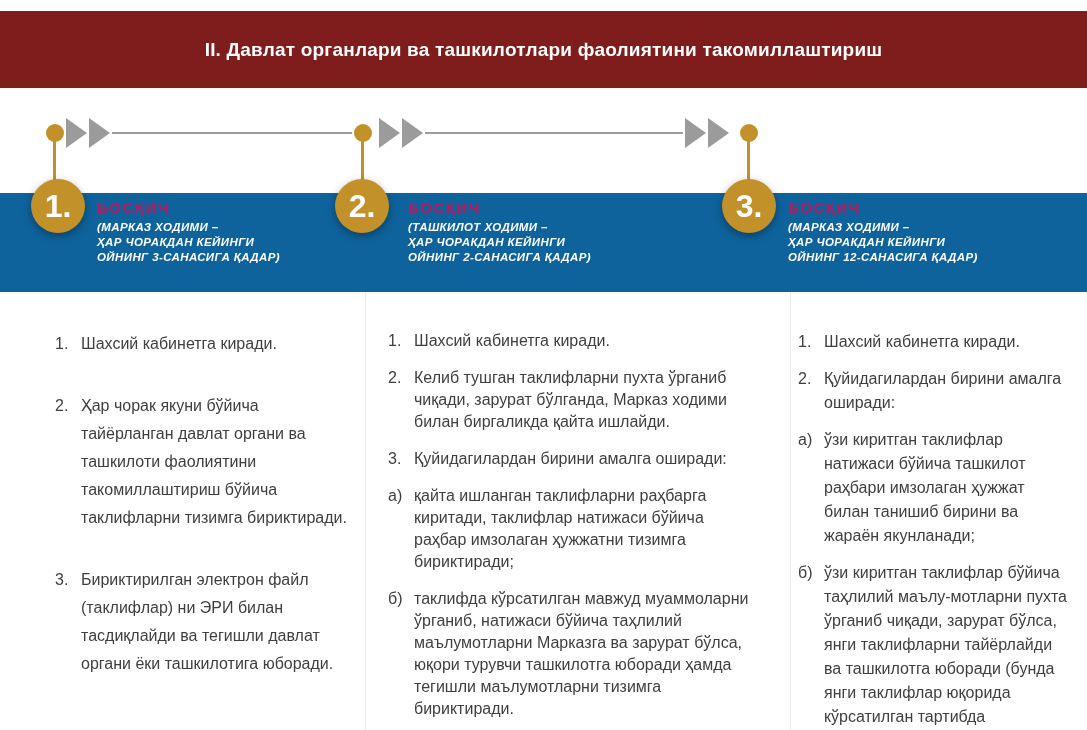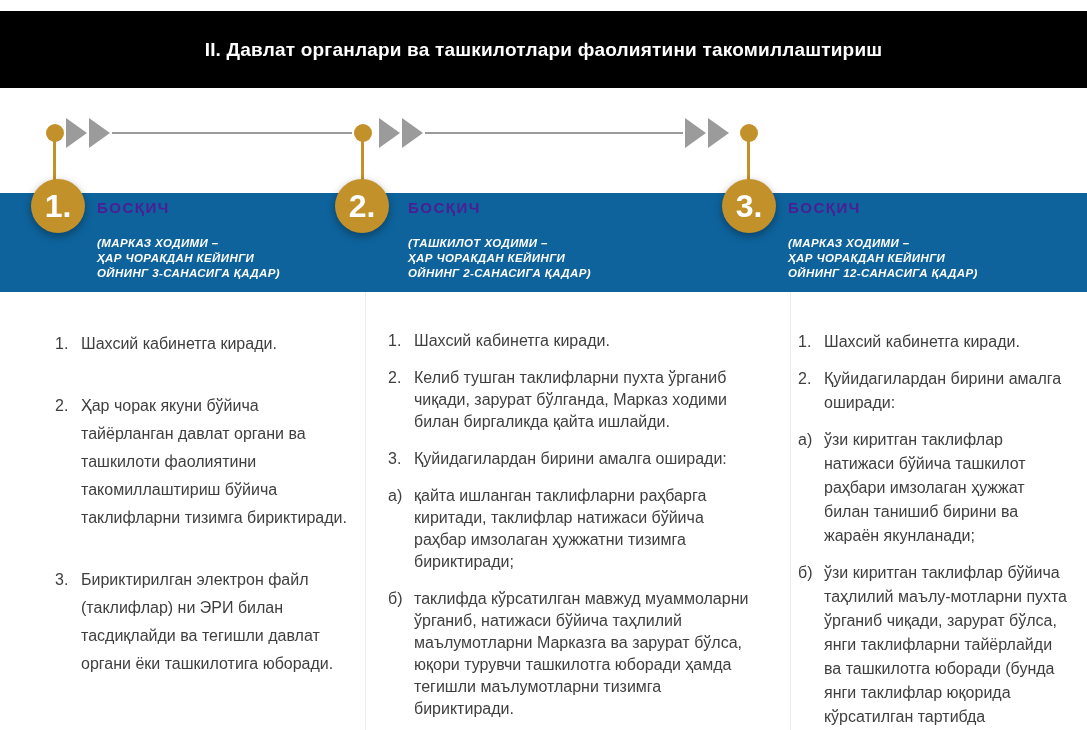--- a/index.html
+++ b/index.html
@@ -11,21 +11,21 @@
     height: 730px;
     background: #ffffff;
     overflow: hidden;
   }
 
   
   .header-banner {
     position: absolute;
     left: 0; top: 11px;
     width: 1087px; height: 77px;
-    background: #000000;
+    background: #7f1d1d;
     display: flex;
     flex-direction: column;
     justify-content: center;
     align-items: center;
   }
   .header-banner .title-line {
     color: #ffffff;
     font-size: 19px;
     font-weight: 800;
     line-height: 29px;
@@ -84,27 +84,27 @@
     font-size: 32px;
     font-weight: 800;
     z-index: 3;
   }
   .stage-head {
     position: absolute;
     top: 199px;
     z-index: 3;
   }
   .stage-head .stage-label {
-    color: #4c1d95;
+    color: #be185d;
     font-size: 15px;
     font-weight: 800;
     letter-spacing: 1.5px;
   }
   .stage-head .stage-subtitle {
-    margin-top: 20px;
+    margin-top: 4px;
   }
   .stage-head .stage-subtitle .sub-line {
     color: #ffffff;
     font-size: 11.5px;
     font-weight: 700;
     font-style: italic;
     line-height: 15px;
     letter-spacing: 0.4px;
   }
 

